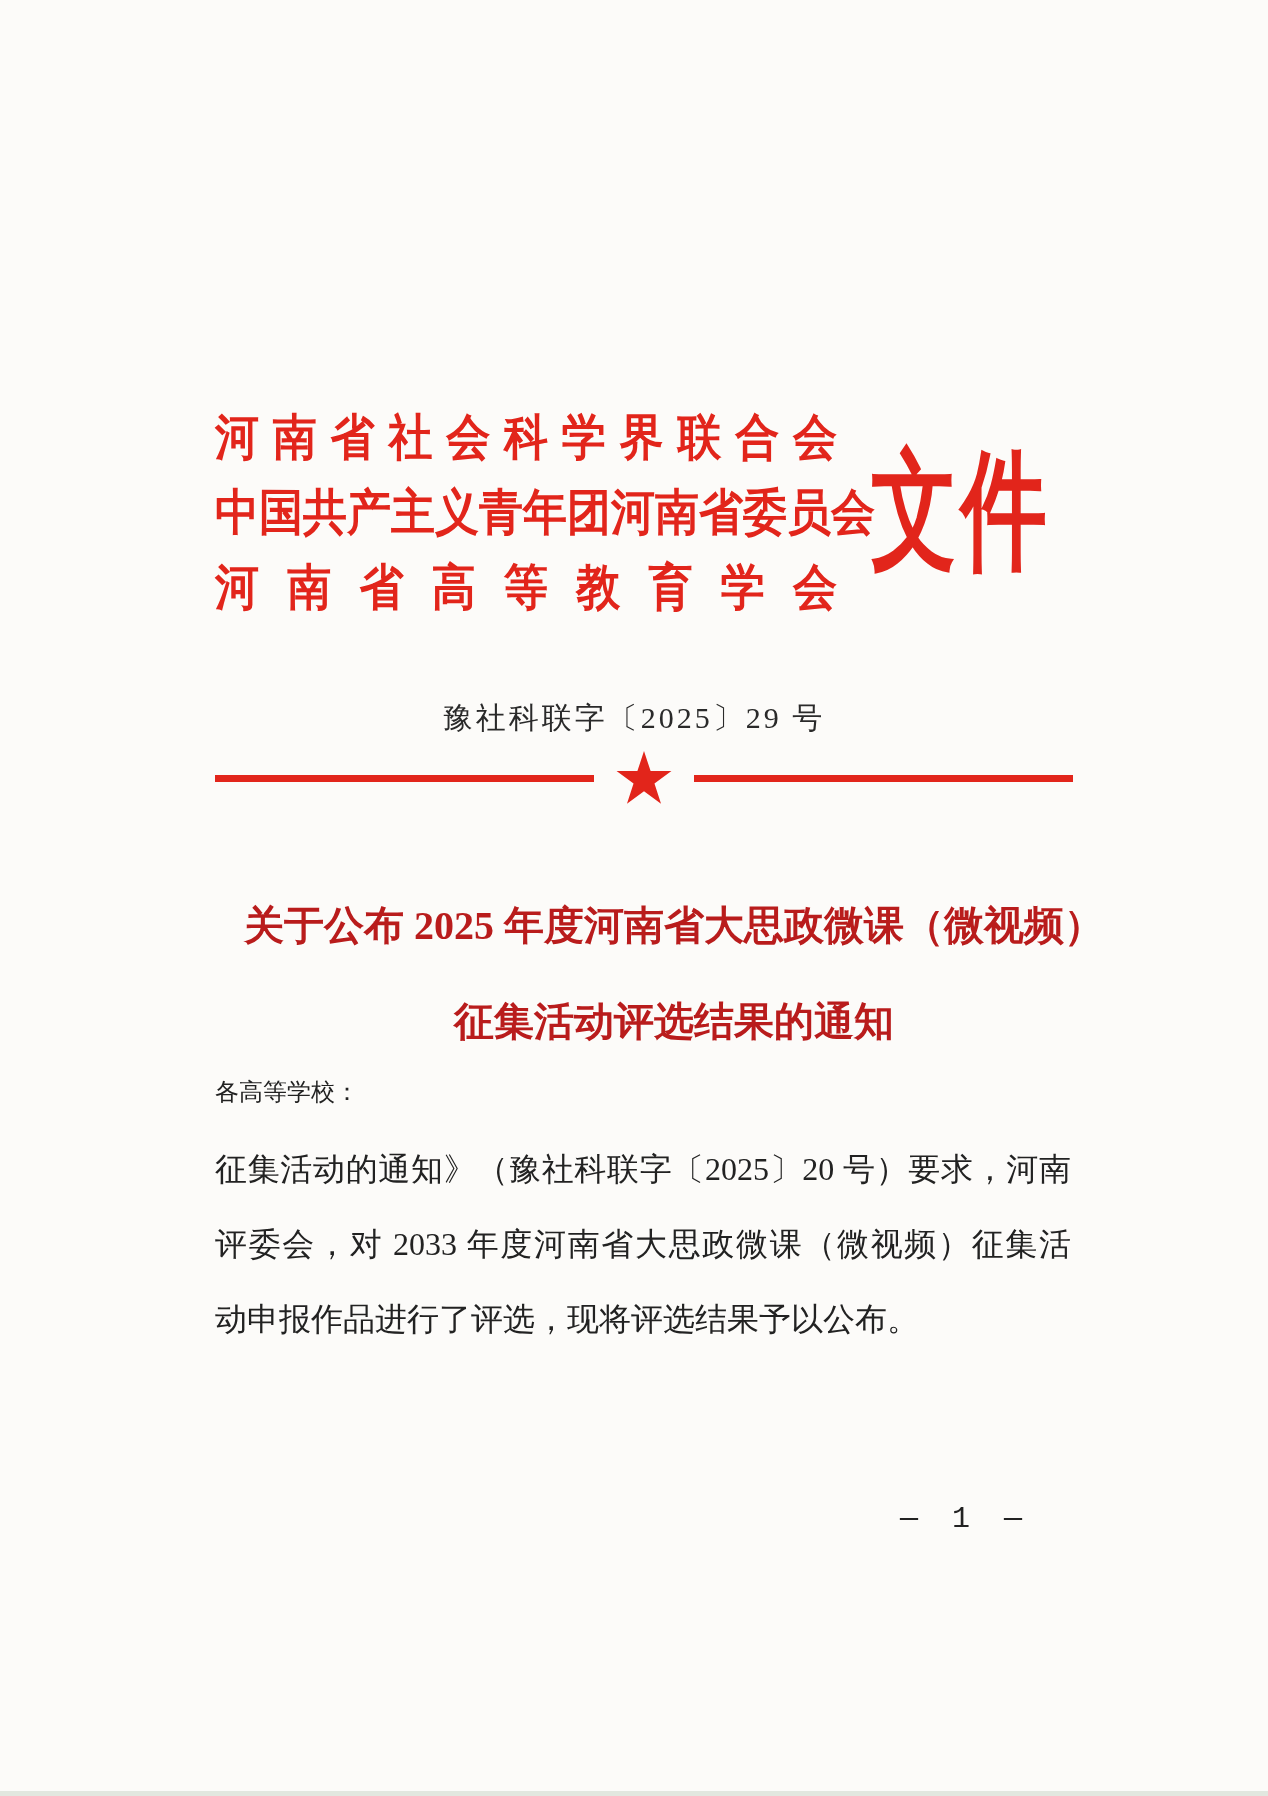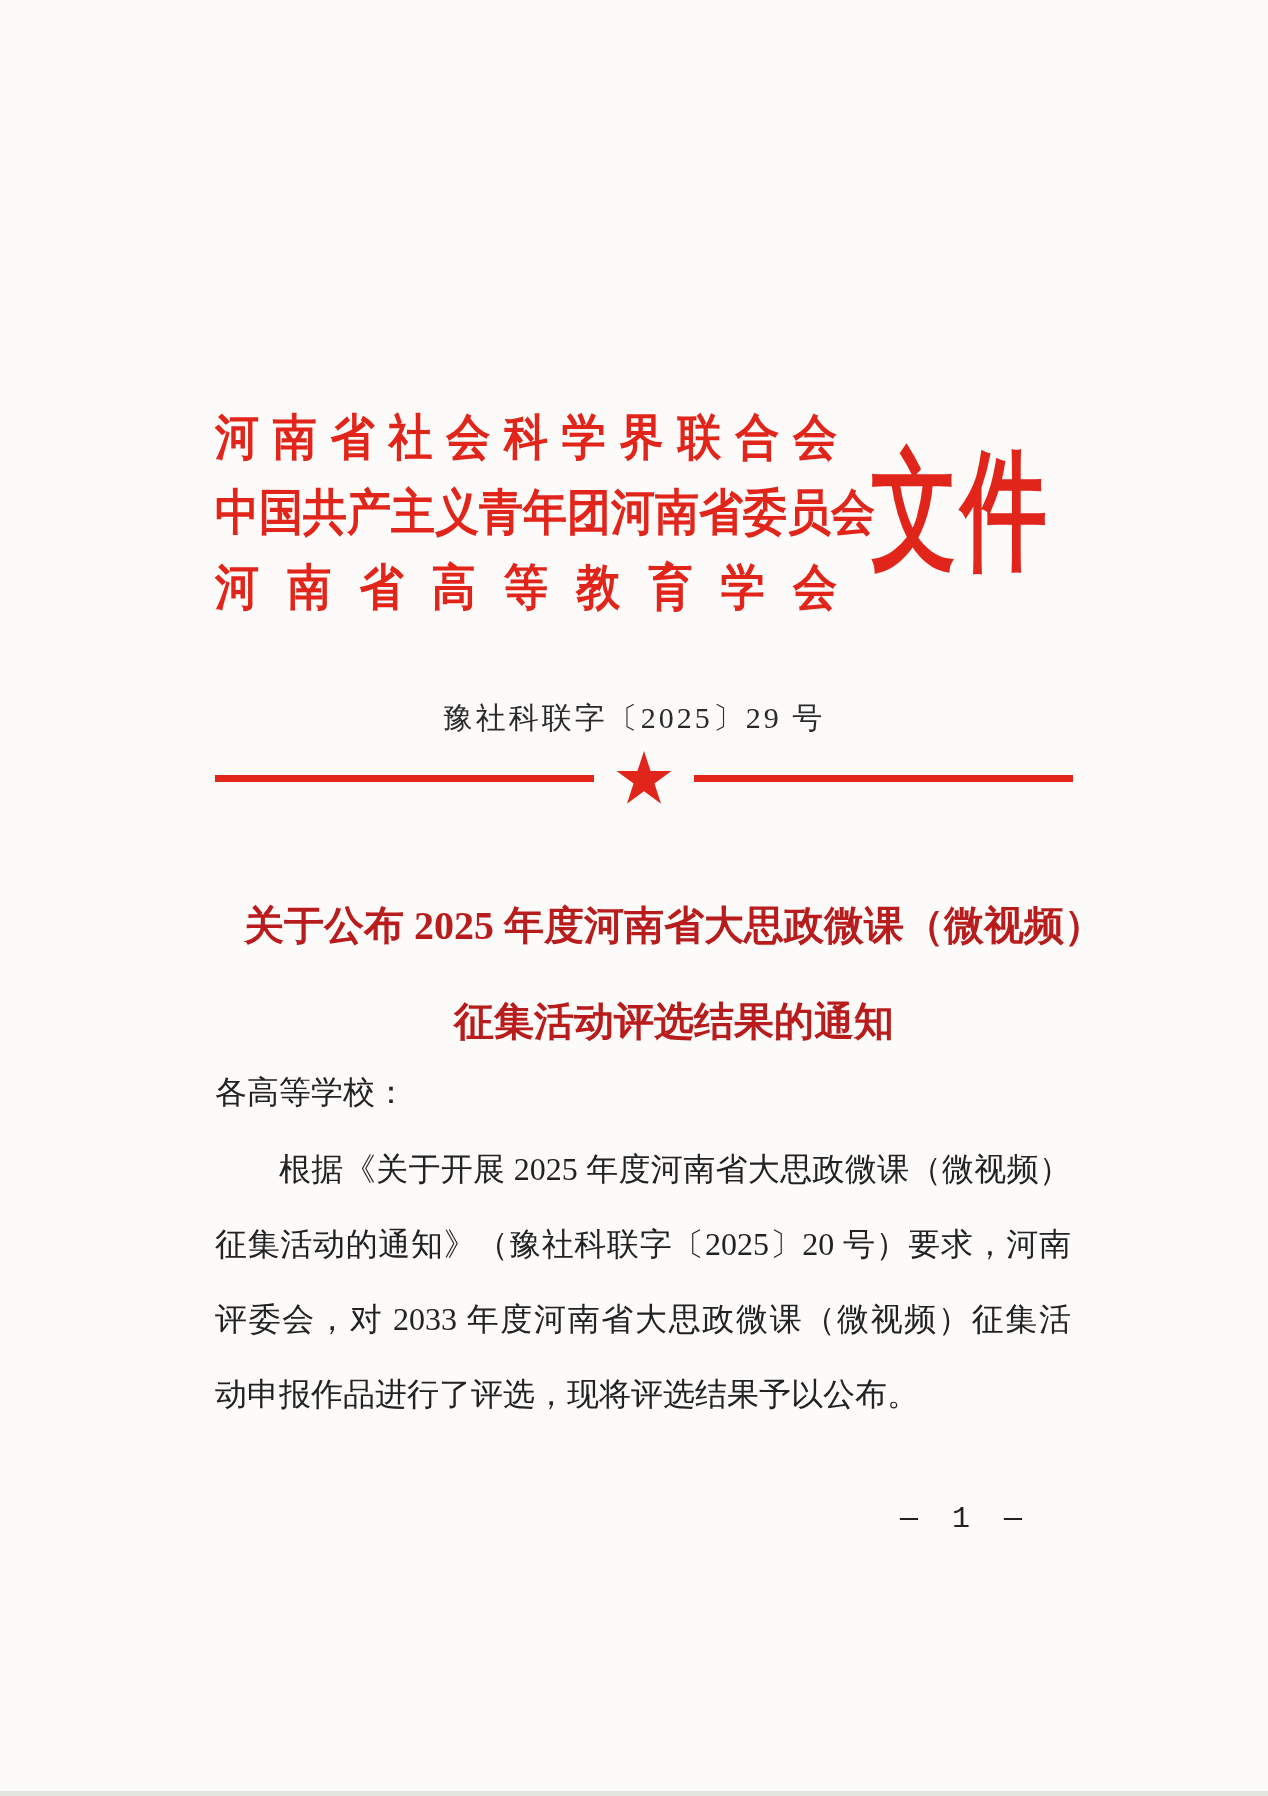--- a/index.html
+++ b/index.html
@@ -85,21 +85,21 @@
     margin-left:40px;
   }
   .doc-title .t-line{
     line-height:96px;
     white-space:nowrap;
   }
   
   .salutation{
     position:absolute;
     top:1072px; left:215px;
-    font-size:32px;
+    font-size:24px;
     line-height:40px;
     color:#222;
   }
   .body-text{
     position:absolute;
     top:1132px; left:215px;
     width:856px;
     font-size:32px;
     color:#222;
   }
@@ -196,21 +196,20 @@
   </div>
 
   <div class="doc-title">
     <div class="t-line">关于公布 2025 年度河南省大思政微课（微视频）</div>
     <div class="t-line">征集活动评选结果的通知</div>
   </div>
 
   <div class="salutation">各高等学校：</div>
 
   <div class="body-text">
-    <div class="jline indent">根据《关于开展 2025 年度河南省大思政微课（微视频）</div>
     <div class="jline">征集活动的通知》（豫社科联字〔2025〕20 号）要求，河南</div>
     <div class="jline">评委会，对 2033 年度河南省大思政微课（微视频）征集活</div>
     <div class="jline last">动申报作品进行了评选，现将评选结果予以公布。</div>
   </div>
 
   <div class="page-number">— 1 —</div>
 
   <div class="scan-edge"></div>
 </div>
 

